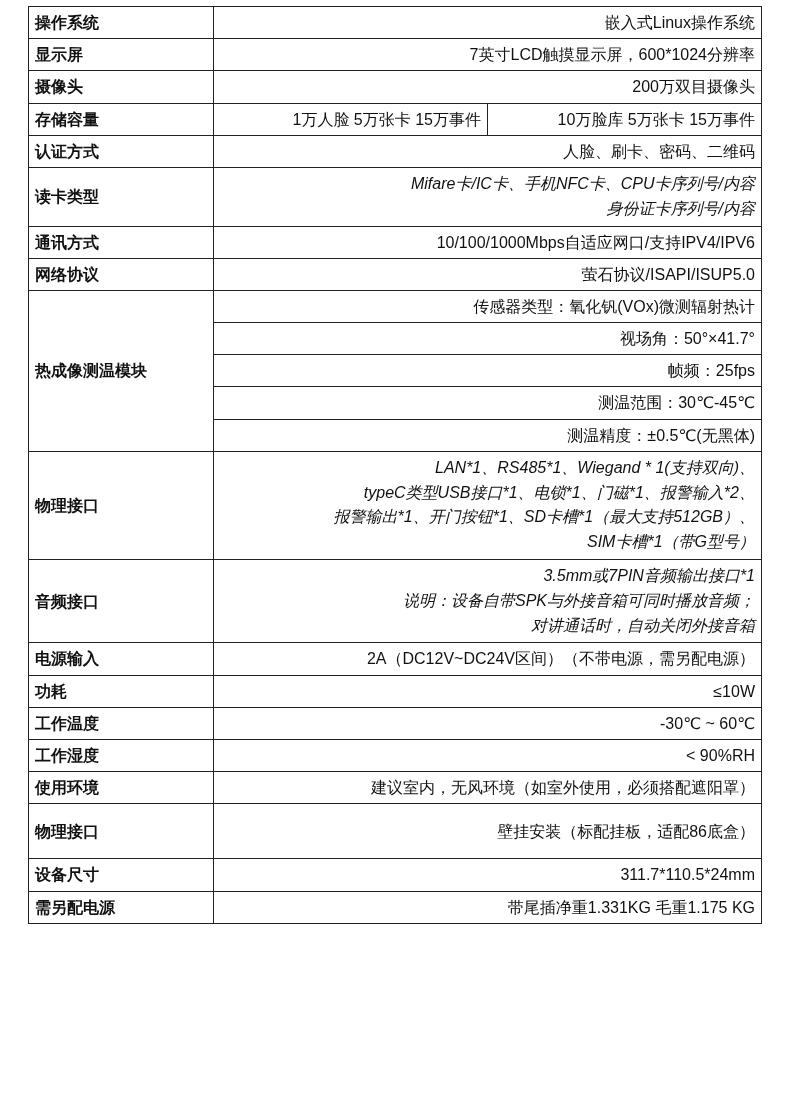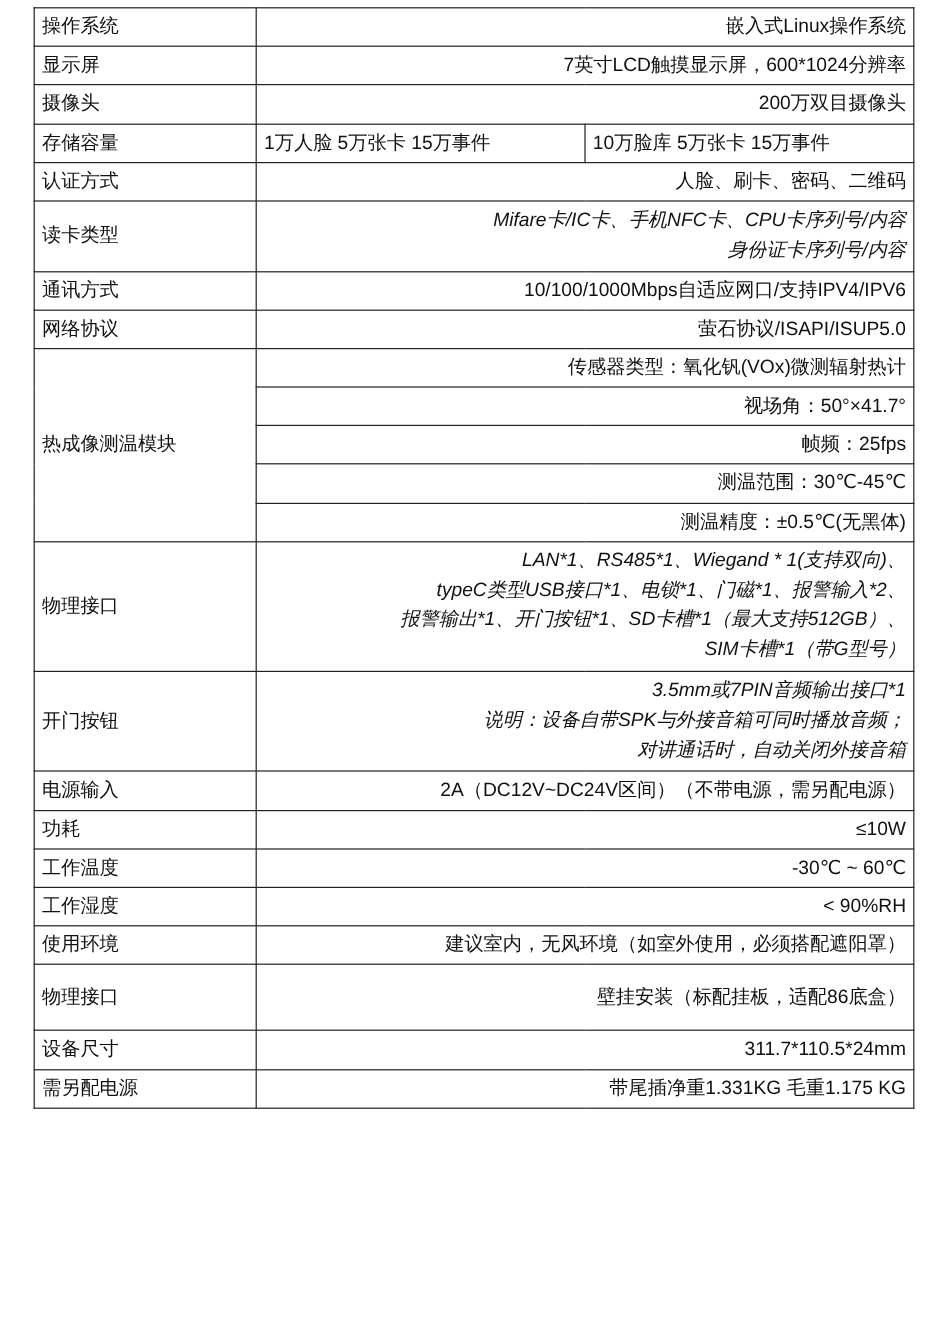--- a/index.html
+++ b/index.html
@@ -25,36 +25,36 @@
   }
   table.spec td {
     border: 1px solid #222222;
     padding: 4px 6px;
     font-size: 16px;
     line-height: 1.45;
     vertical-align: middle;
   }
   td.label {
     width: 172px;
-    font-weight: normal;
+    font-weight: bold;
     padding-left: 14px;
     text-align: left;
     font-size: 16.5px;
   }
   td.value {
     text-align: right;
   }
   td.value.multiline {
     line-height: 1.55;
     font-style: italic;
   }
   .row-tall td { height: 30px; }
   .sub-line { display: block; }
   td.split {
-    text-align: left;
+    text-align: right;
     width: 50%;
   }
 </style>
 </head>
 <body>
 
 <div class="spec-wrap">
   <table class="spec">
     <tbody>
       <tr>
@@ -114,21 +114,21 @@
       <tr>
         <td class="label">物理接口</td>
         <td class="value multiline" colspan="2">
           <span class="sub-line">LAN*1、RS485*1、Wiegand * 1(支持双向)、</span>
           <span class="sub-line">typeC类型USB接口*1、电锁*1、门磁*1、报警输入*2、</span>
           <span class="sub-line">报警输出*1、开门按钮*1、SD卡槽*1（最大支持512GB）、</span>
           <span class="sub-line">SIM卡槽*1（带G型号）</span>
         </td>
       </tr>
       <tr>
-        <td class="label">开门按钮</td>
+        <td class="label">音频接口</td>
         <td class="value multiline" colspan="2">
           <span class="sub-line">3.5mm或7PIN音频输出接口*1</span>
           <span class="sub-line">说明：设备自带SPK与外接音箱可同时播放音频；</span>
           <span class="sub-line">对讲通话时，自动关闭外接音箱</span>
         </td>
       </tr>
       <tr>
         <td class="label">电源输入</td>
         <td class="value" colspan="2">2A（DC12V~DC24V区间）（不带电源，需另配电源）</td>
       </tr>

